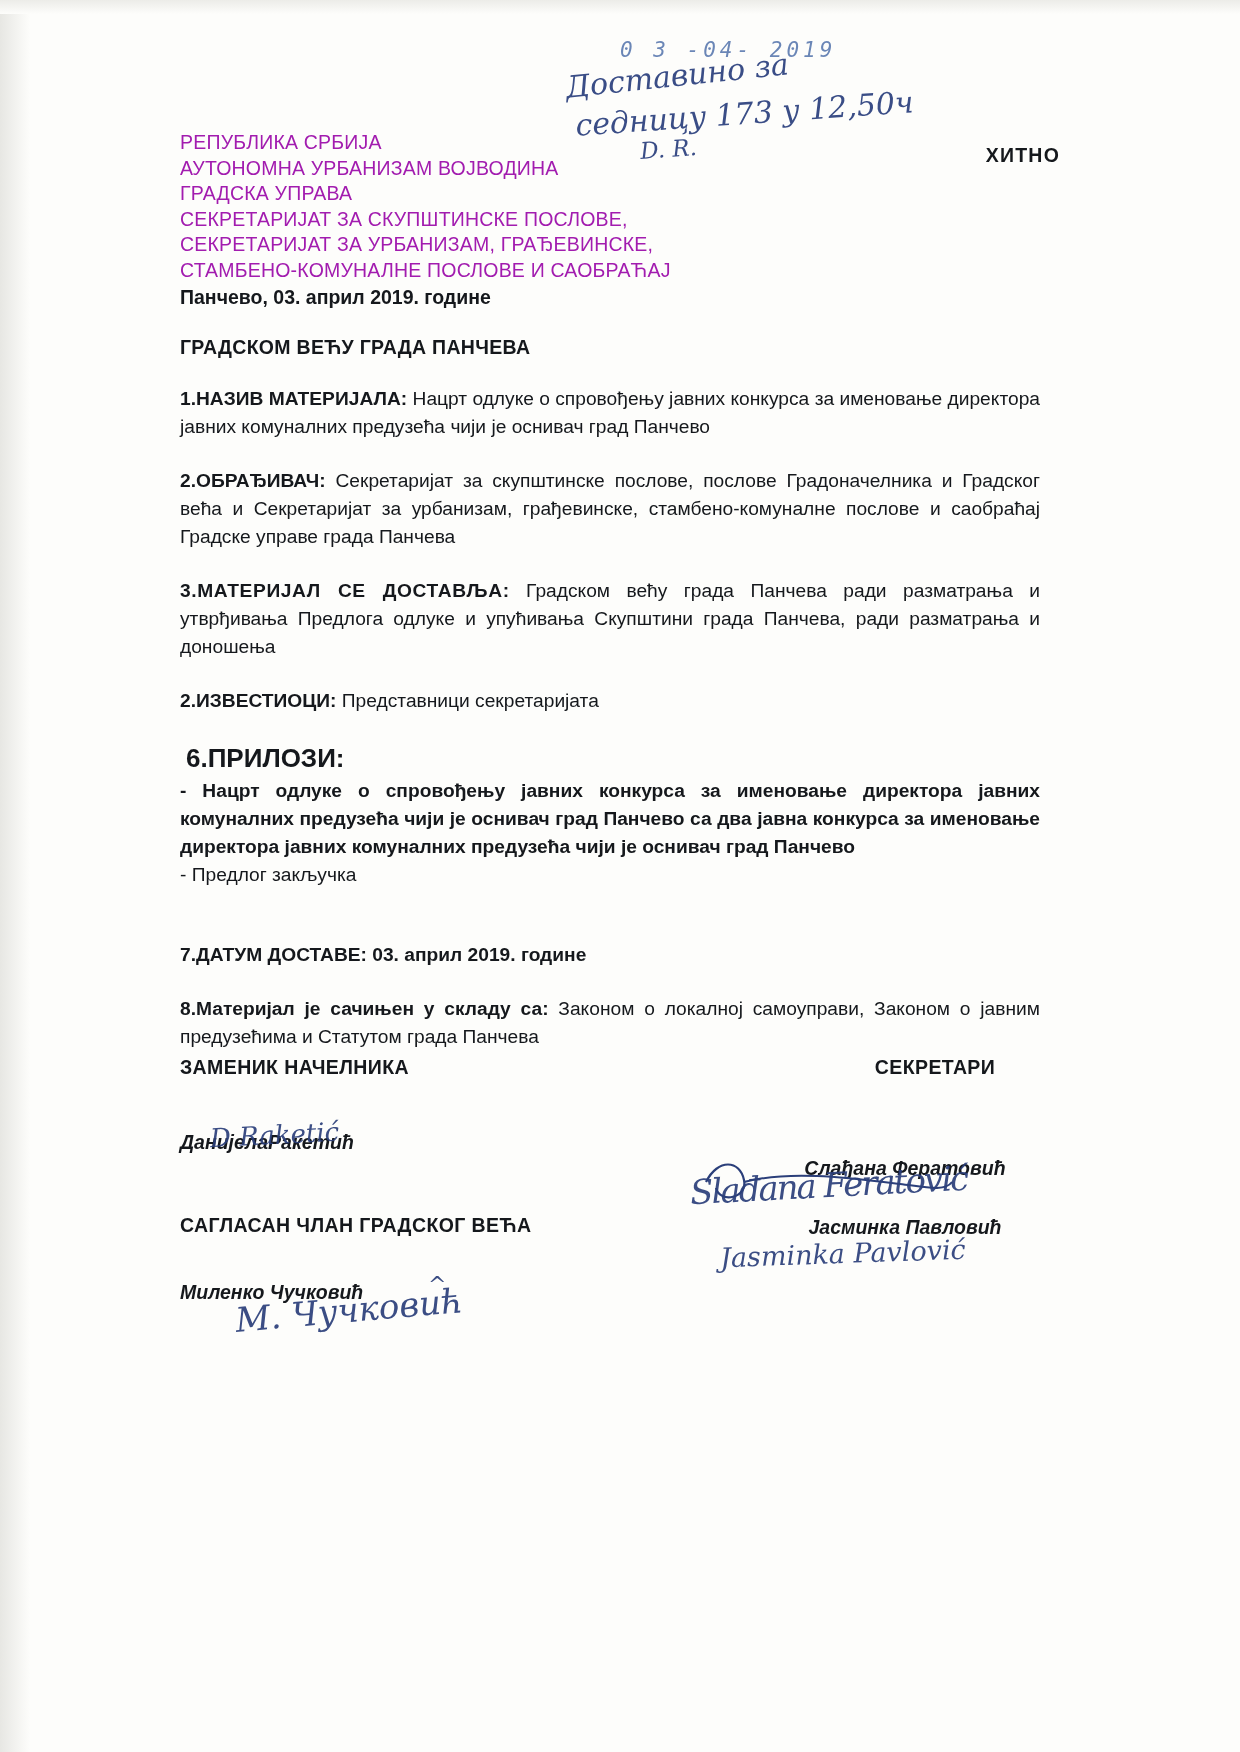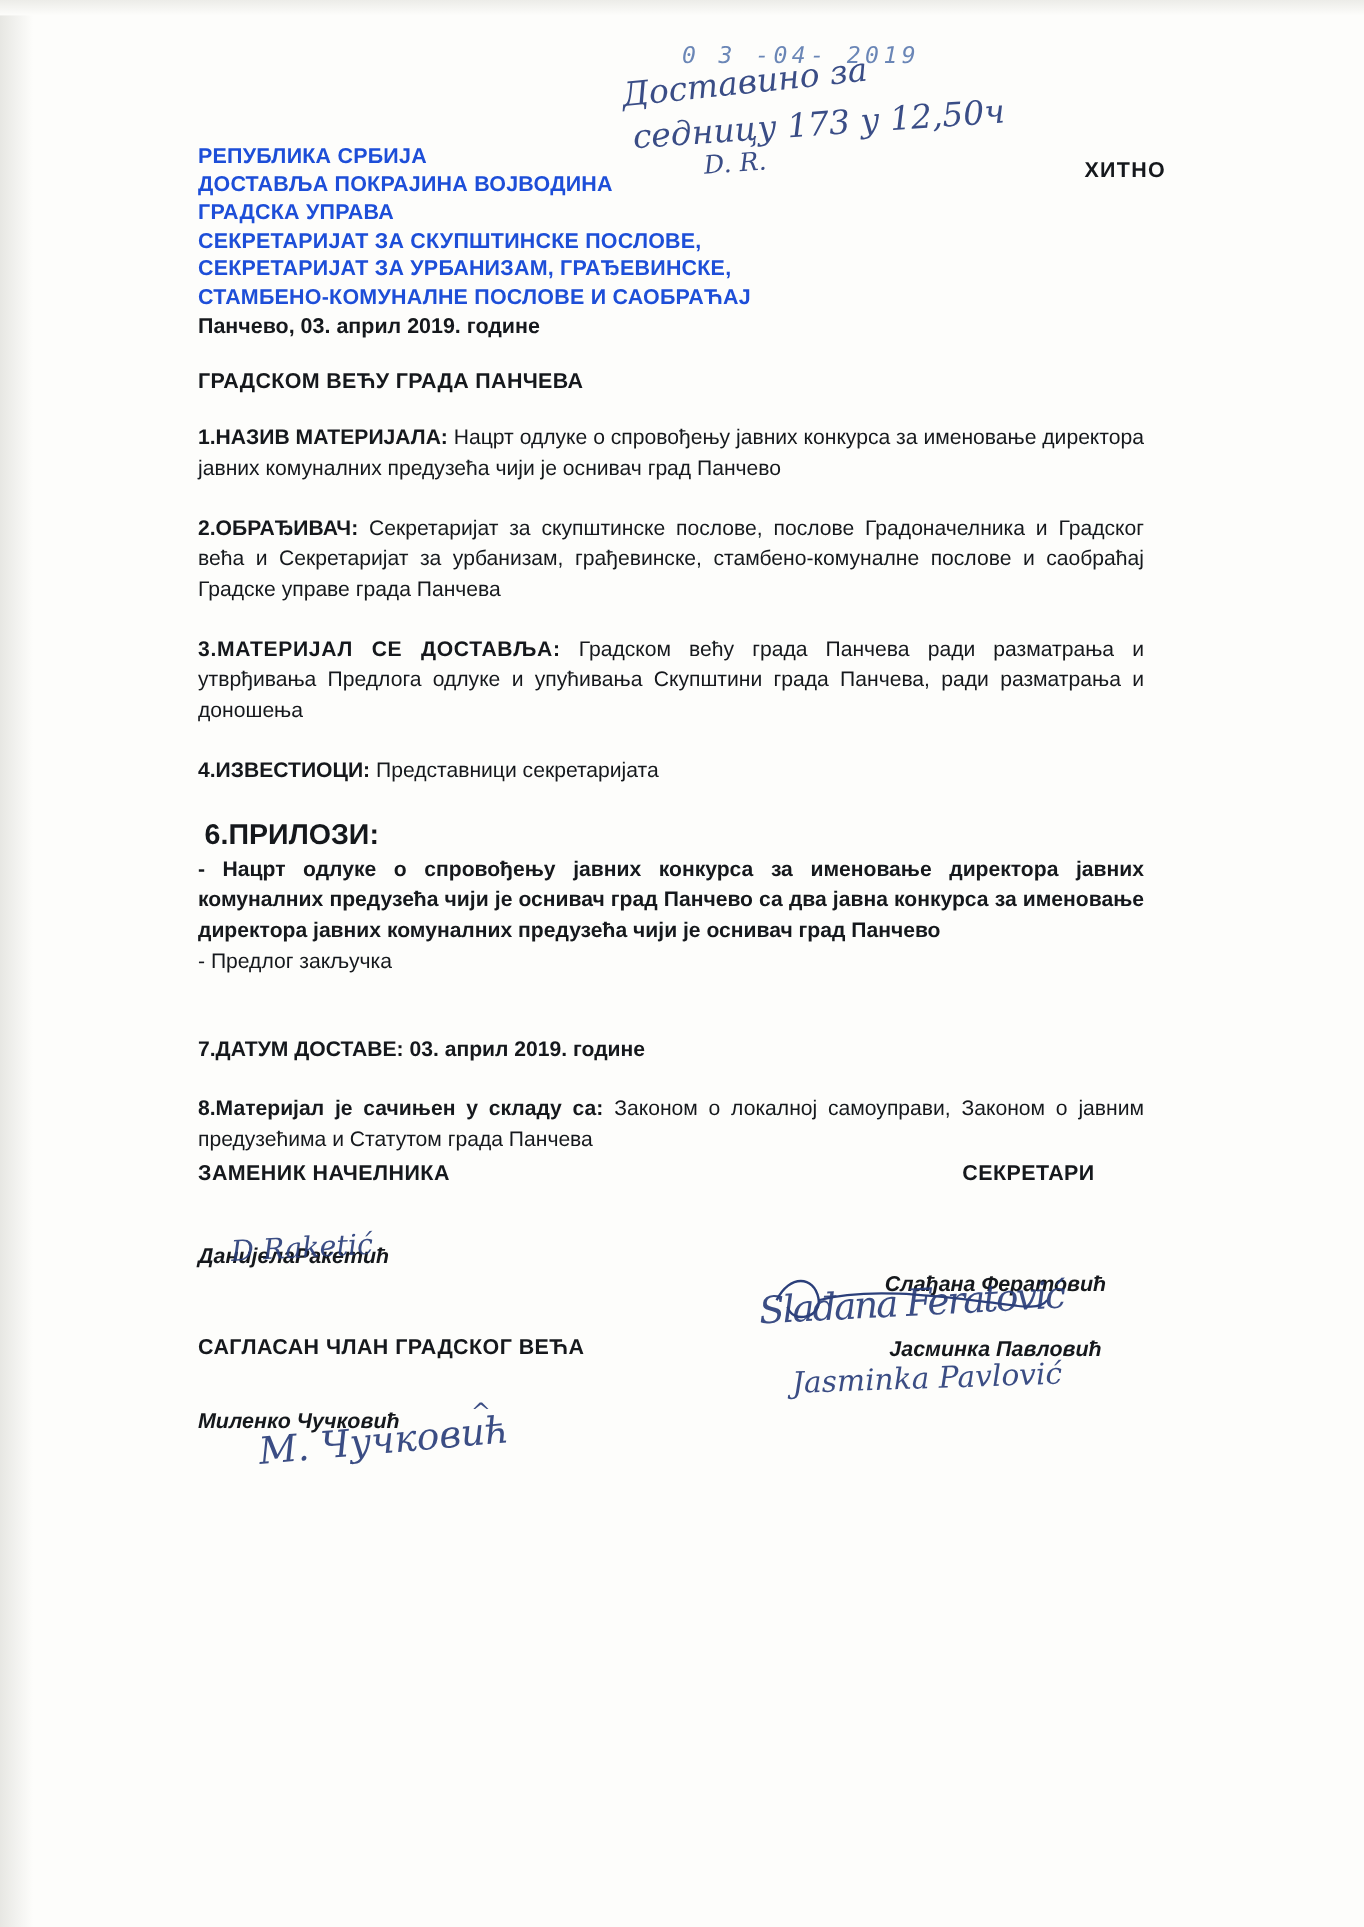--- a/index.html
+++ b/index.html
@@ -36,24 +36,24 @@
 
   .doc {
     position: absolute;
     left: 180px;
     top: 130px;
     width: 860px;
   }
 
   .hdr-line {
     font-size: 19.5px;
-    font-weight: bold;
+    font-weight: normal;
     letter-spacing: 0.2px;
     line-height: 25.5px;
-    color: #1d4ed8;
+    color: #a21caf;
   }
   .hdr-date {
     font-size: 19.5px;
     font-weight: bold;
     line-height: 26px;
     margin-top: 1px;
   }
   .urgent {
     position: absolute;
     right: -20px;
@@ -219,21 +219,21 @@
   <div class="handwriting hw-stamp">0 3 -04- 2019</div>
   <div class="handwriting hw-note1">Доставино за</div>
   <div class="handwriting hw-note2">седницу 173 у 12,50ч</div>
   <div class="handwriting hw-note3">D. R.</div>
 
   <div class="doc">
     <div class="urgent">ХИТНО</div>
 
     <div>
       <div class="hdr-line">РЕПУБЛИКА СРБИЈА</div>
-      <div class="hdr-line">ДОСТАВЉА ПОКРАЈИНА ВОЈВОДИНА</div>
+      <div class="hdr-line">АУТОНОМНА УРБАНИЗАМ ВОЈВОДИНА</div>
       <div class="hdr-line">ГРАДСКА УПРАВА</div>
       <div class="hdr-line">СЕКРЕТАРИЈАТ ЗА СКУПШТИНСКЕ ПОСЛОВЕ,</div>
       <div class="hdr-line">СЕКРЕТАРИЈАТ ЗА УРБАНИЗАМ, ГРАЂЕВИНСКЕ,</div>
       <div class="hdr-line">СТАМБЕНО-КОМУНАЛНЕ ПОСЛОВЕ И САОБРАЋАЈ</div>
       <div class="hdr-date">Панчево, 03. април 2019. године</div>
     </div>
 
     <div class="addressee">ГРАДСКОМ ВЕЋУ ГРАДА ПАНЧЕВА</div>
 
     <div class="para">
@@ -242,21 +242,21 @@
 
     <div class="para">
       <b>2.ОБРАЂИВАЧ:</b><span> Секретаријат за скупштинске послове, послове Градоначелника и Градског већа и Секретаријат за урбанизам, грађевинске, стамбено-комуналне послове и саобраћај Градске управе града Панчева</span>
     </div>
 
     <div class="para">
       <b class="sp">3.МАТЕРИЈАЛ СЕ ДОСТАВЉА:</b><span> Градском већу града Панчева ради разматрања и утврђивања Предлога одлуке и упућивања Скупштини града Панчева, ради разматрања и доношења</span>
     </div>
 
     <div class="para">
-      <b>4.ИЗВЕСТИОЦИ:</b><span> Представници секретаријата</span>
+      <b>2.ИЗВЕСТИОЦИ:</b><span> Представници секретаријата</span>
     </div>
 
 
     <div class="attach-head">6.ПРИЛОЗИ:</div>
     <div class="attach-body">- Нацрт одлуке о спровођењу јавних конкурса за именовање директора јавних комуналних предузећа чији је оснивач град Панчево са два јавна конкурса за именовање директора јавних комуналних предузећа чији је оснивач град Панчево</div>
     <div class="attach-last">- Предлог закључка</div>
 
     <div class="para" style="margin-top:52px;">
       <b>7.ДАТУМ ДОСТАВЕ:</b><b>  03. април 2019. године</b>
     </div>

